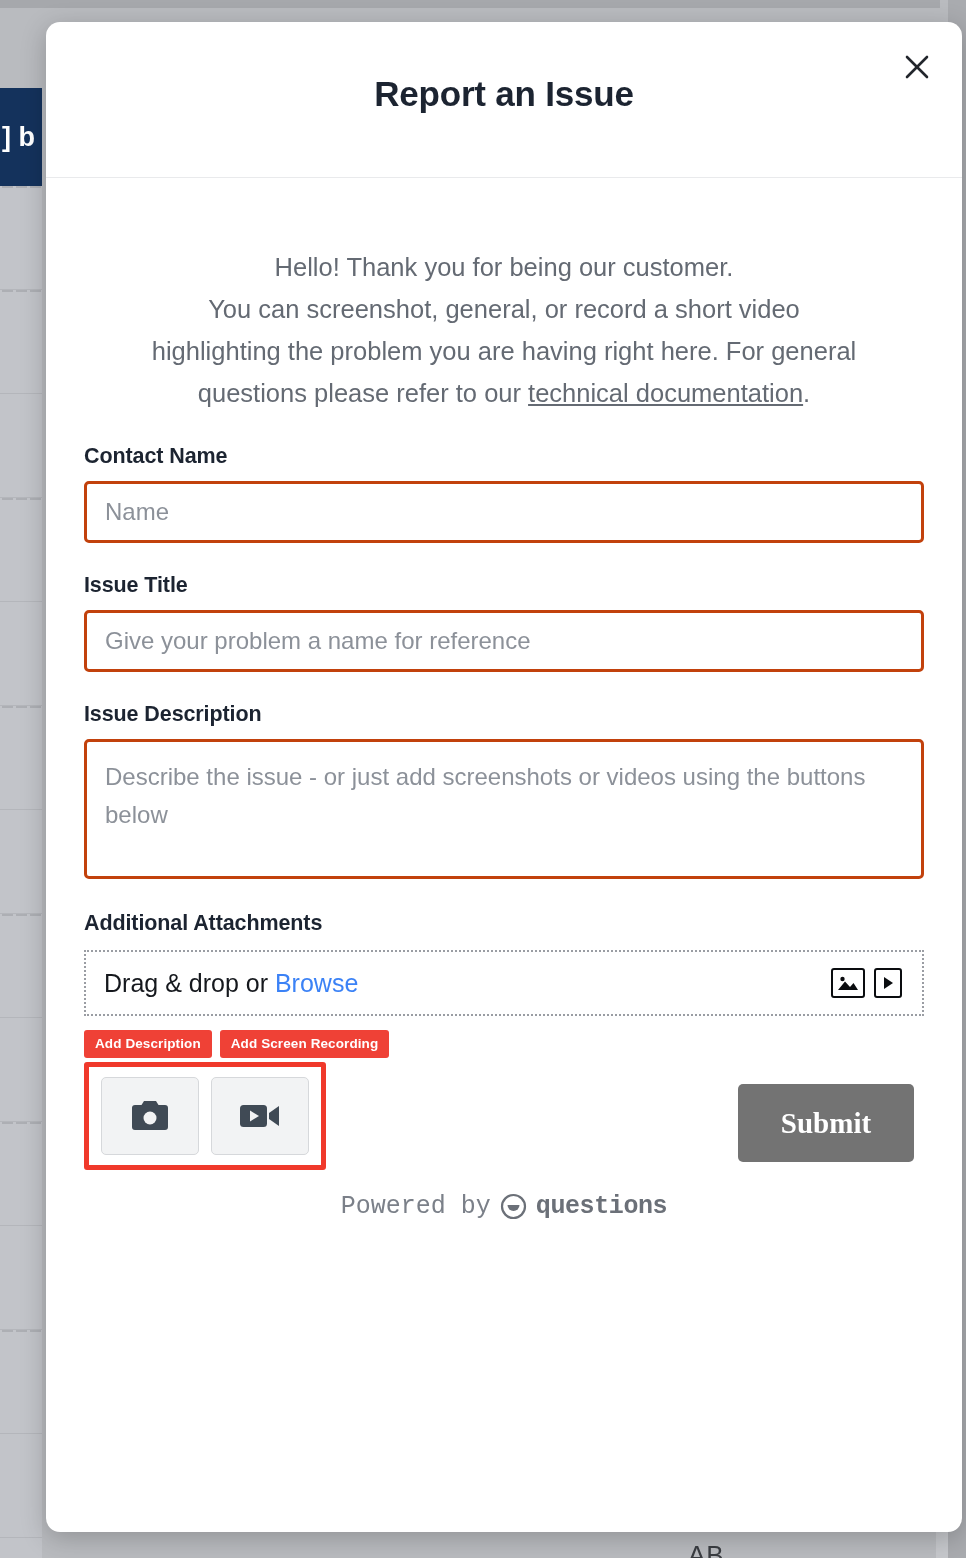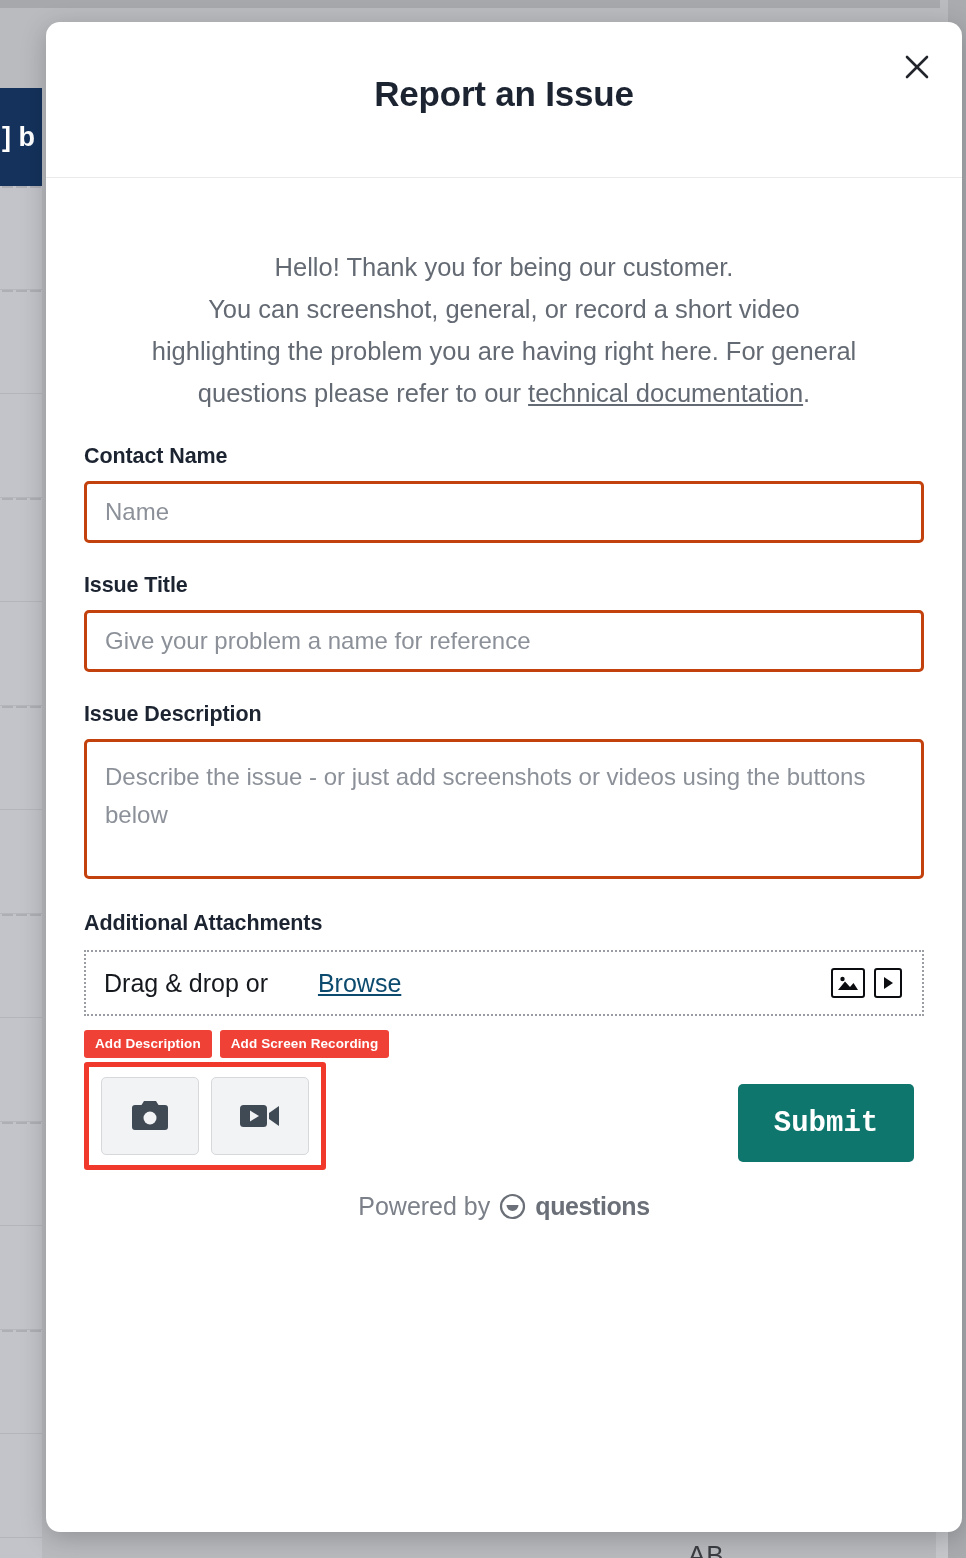--- a/index.html
+++ b/index.html
@@ -177,24 +177,22 @@
     display: flex;
     align-items: center;
     justify-content: space-between;
     padding: 0 20px 0 18px;
   }
   #dropzone-text {
     font-size: 25px;
     color: #15181d;
   }
   #browse-link {
-    color: #0c4a6e;
-    text-decoration: underline;
+    color: #3b82f6;
     cursor: pointer;
-    margin-left: 43px;
   }
   #dropzone-icons {
     display: flex;
     gap: 9px;
     align-items: center;
   }
   .dz-icon {
     width: 34px; height: 30px;
     border: 2.5px solid #0a0c0f;
     border-radius: 3px;
@@ -244,40 +242,41 @@
     border: 1px solid #d6d8db;
     border-radius: 5px;
     display: flex;
     align-items: center;
     justify-content: center;
     cursor: pointer;
   }
   #submit-button {
     margin-top: 22px;
     margin-right: 10px;
-    background: #0f766e;
+    background: #737373;
     color: #ffffff;
     font-size: 29px;
     font-weight: 700;
     border: none;
     border-radius: 5px;
     width: 176px;
     height: 78px;
     cursor: pointer;
-    font-family: Liberation Mono, monospace;
+    font-family: Liberation Serif, serif;
   }
 
   
   #modal-footer {
     display: flex;
     align-items: center;
     justify-content: center;
     gap: 9px;
     margin-top: 22px;
     padding-bottom: 20px;
+    font-family: Liberation Mono, monospace;
   }
   #powered-by-text {
     font-size: 25px;
     color: #7b8089;
   }
   #usersnap-wordmark {
     font-size: 25px;
     font-weight: 700;
     color: #6b7078;
     letter-spacing: -0.4px;

